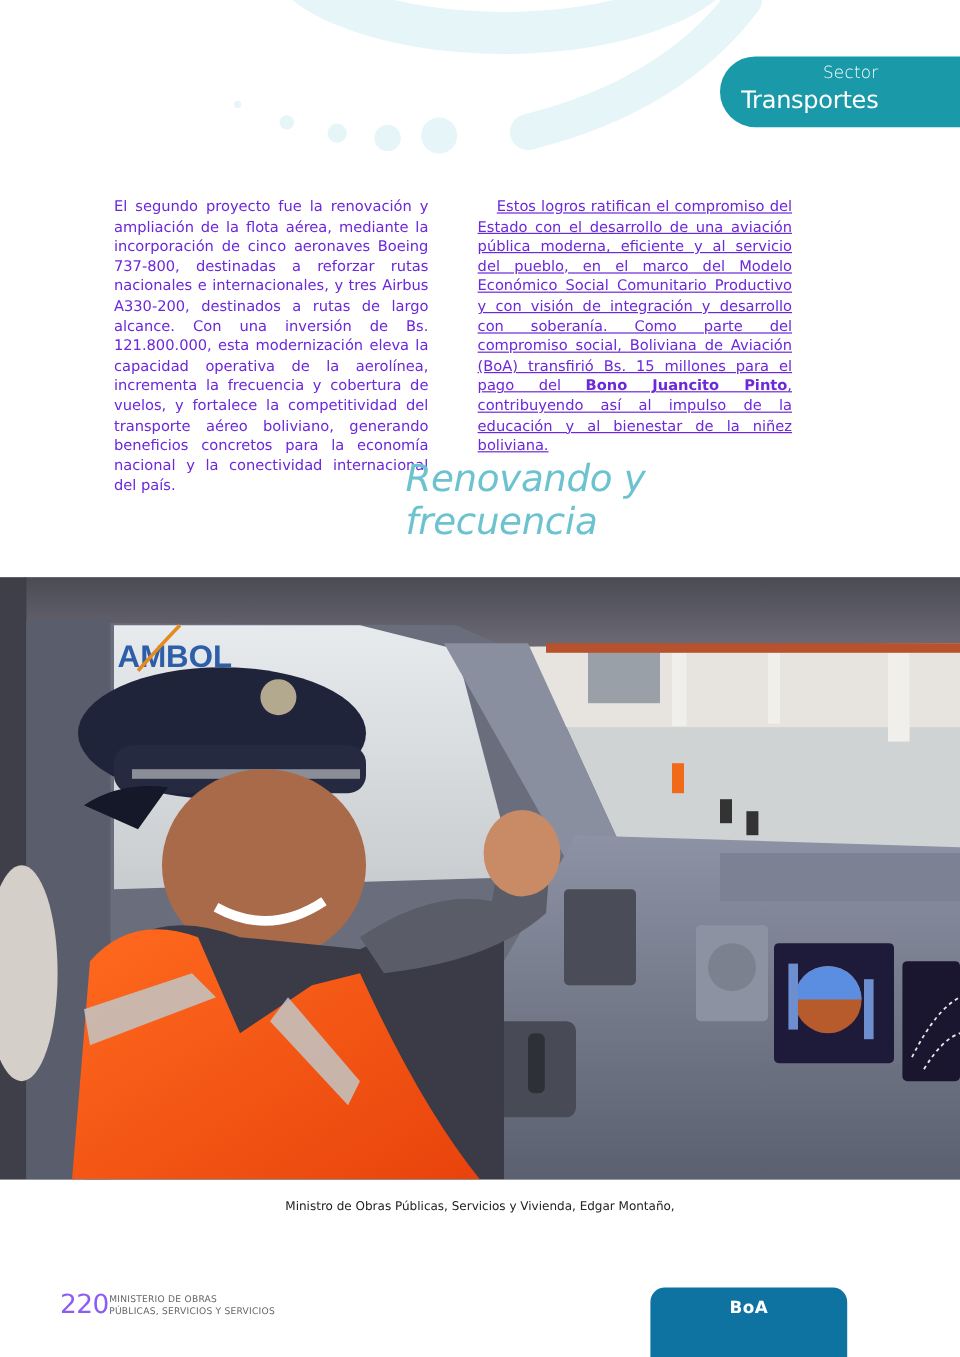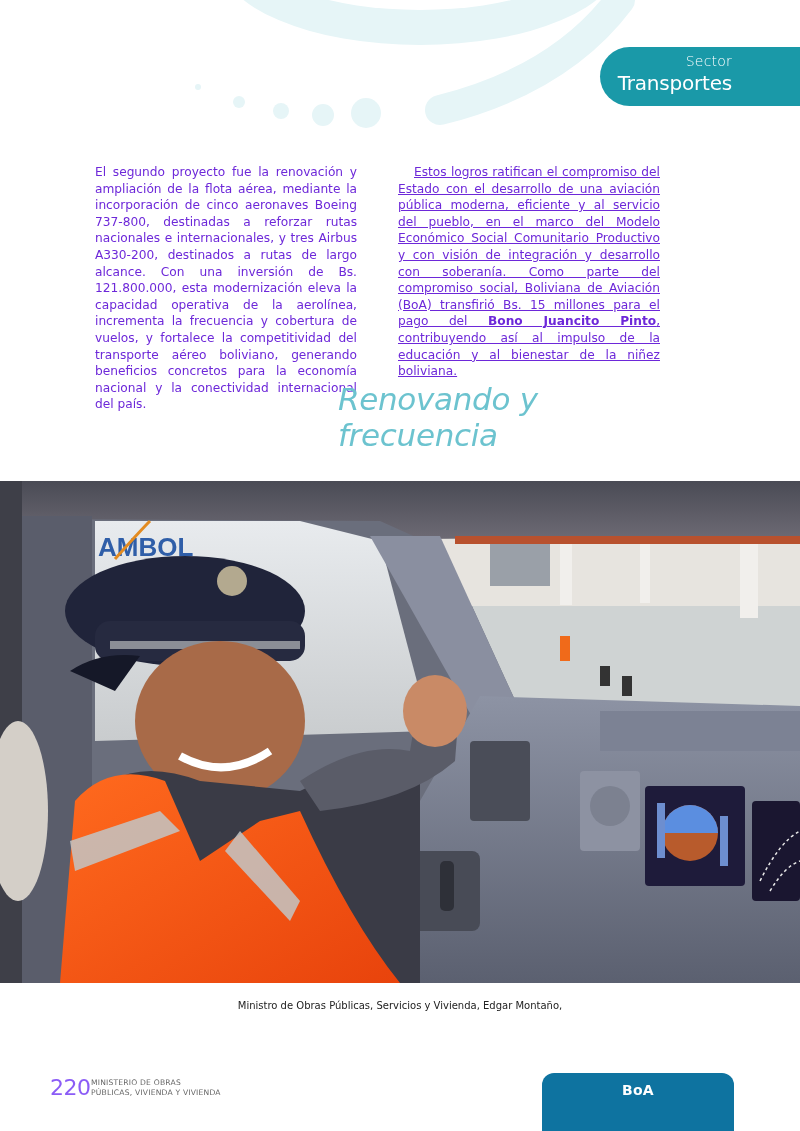--- a/index.html
+++ b/index.html
@@ -44,21 +44,21 @@
     }
 
     .footer-num {
       position: absolute; left: 50px; top: 1075px; font-size: 22px; color: #8b5cf6; font-weight: normal;
       letter-spacing: -0.5px;
     }
     .footer-ministry {
       position: absolute; left: 91px; top: 1078px; font-size: 7.6px; line-height: 9.5px; color: #666666; letter-spacing: 0.2px;
     }
     .boa-tab {
-      position: absolute; left: 542px; top: 1073px; width: 192px; height: 58px;
+      position: absolute; left: 542px; top: 1073px; width: 164px; height: 58px;
       background: #0e73a0; border-radius: 12px 12px 0 0; color: #ffffff; text-align: center;
     }
     .boa-label { display: block; margin-top: 9px; font-size: 14px; font-weight: bold; letter-spacing: 0.3px; }
   </style>
 </head>
 <body>
 
 <svg class="deco" viewBox="0 0 800 160" width="800" height="160">
   <ellipse cx="420" cy="-40" rx="200" ry="85" fill="#e6f5f7"></ellipse>
   <ellipse cx="420" cy="-50" rx="165" ry="60" fill="#ffffff"></ellipse>
@@ -175,18 +175,18 @@
   </svg>
 </div>
 
 <div class="caption">
   <div>Ministro de Obras Públicas, Servicios y Vivienda, Edgar Montaño,</div>
 </div>
 
 <div class="footer-num">220</div>
 <div class="footer-ministry">
   <div>MINISTERIO DE OBRAS</div>
-  <div>PÚBLICAS, VIVIENDA Y VIVIENDA</div>
+  <div>PÚBLICAS, SERVICIOS Y SERVICIOS</div>
 </div>
 
 <div class="boa-tab">
   <span class="boa-label">BoA</span>
 </div>
 
 </body></html>

